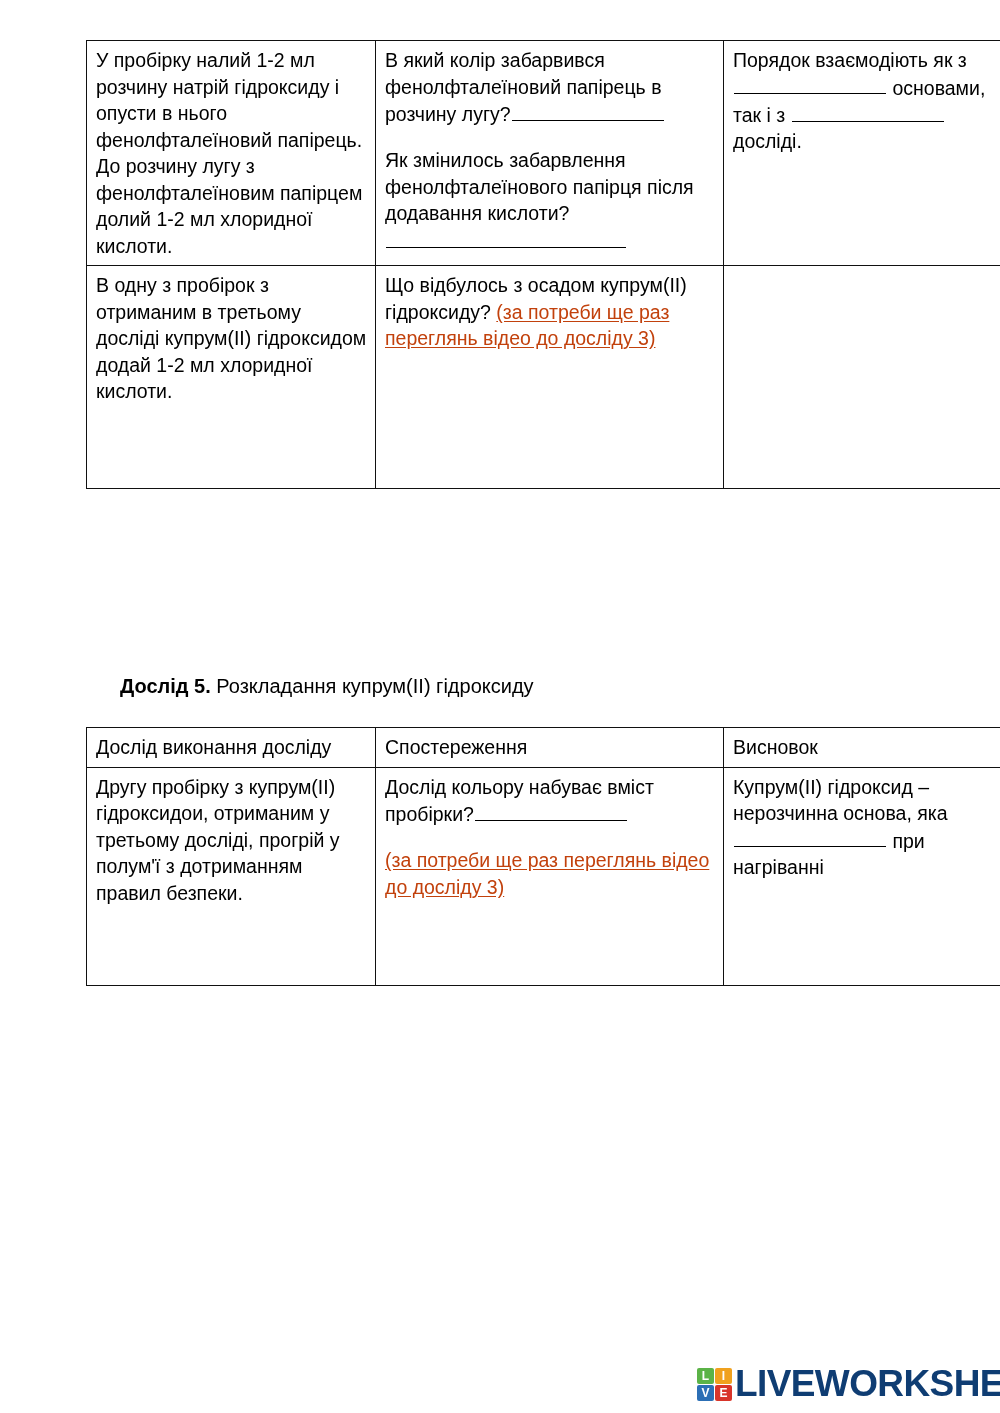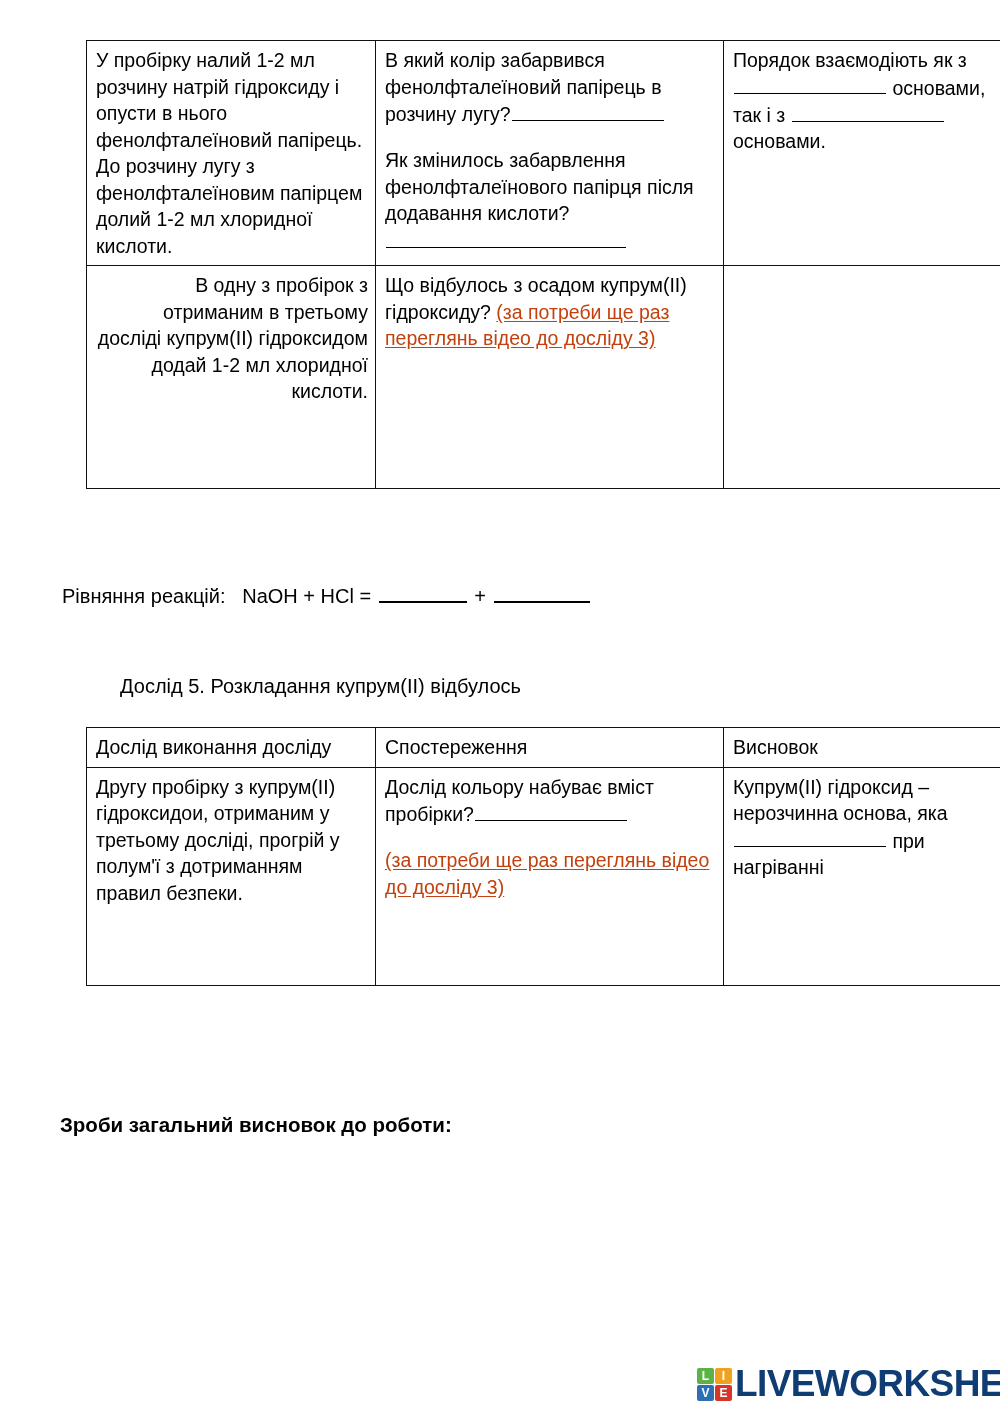--- a/index.html
+++ b/index.html
@@ -78,21 +78,21 @@
   }
   #equations-1 { left: 62px; top: 581px; }
   #equation-row-1 { display: block; }
   #equation-row-2 { display: block; margin-top: 15px; padding-left: 205px; }
 
   #experiment-5-heading {
     left: 120px;
     top: 674px;
     font-size: 20px;
   }
-  #experiment-5-heading .strong { font-weight: 400; }
+  #experiment-5-heading .strong { font-weight: 700; }
 
   #equation-2 { left: 62px; top: 1033px; }
 
   #final-conclusion {
     left: 60px;
     top: 1113px;
     font-weight: 700;
     font-size: 20.5px;
   }
 
@@ -166,42 +166,41 @@
         <td class="col-a">
           <div class="cell-p" style="white-space: pre-line;">У пробірку налий 1-2 мл розчину натрій гідроксиду і опусти в нього фенолфталеїновий папірець.
 До розчину лугу з фенолфталеїновим папірцем долий 1-2 мл хлоридної кислоти.</div>
         </td>
         <td class="col-b">
           <div class="cell-p"><span>В який колір забарвився фенолфталеїновий папірець в розчину лугу?</span><span class="blank blank-md"></span></div>
           <div class="gap-p"><span>Як змінилось забарвлення фенолфталеїнового папірця після додавання кислоти?</span></div>
           <div class="cell-p"><span class="blank blank-xl"></span></div>
         </td>
         <td class="col-c indent-cell">
-          <div class="cell-p"><span>Порядок взаємодіють як з</span> <span class="blank blank-md"></span> <span>основами, так і з</span> <span class="blank blank-md"></span> <span>основами.</span></div>
-        </td>
-      </tr>
-      <tr>
-        <td class="col-a" style="height:210px;text-align:right;">
+          <div class="cell-p"><span>Порядок взаємодіють як з</span> <span class="blank blank-md"></span> <span>основами, так і з</span> <span class="blank blank-md"></span> <span>досліді.</span></div>
+        </td>
+      </tr>
+      <tr>
+        <td class="col-a" style="height:210px;">
           <div class="cell-p">В одну з пробірок з отриманим в третьому досліді купрум(II) гідроксидом додай 1-2 мл хлоридної кислоти.</div>
         </td>
         <td class="col-b">
           <div class="cell-p"><span>Що відбулось з осадом купрум(II) гідроксиду?</span> <a class="link-red" href="#">(за потреби ще раз переглянь відео до досліду 3)</a></div>
         </td>
         <td class="col-c">
           <div class="cell-p"></div>
         </td>
       </tr>
     </tbody>
   </table>
 
   <div class="line" id="equations-1">
-    <span id="equation-row-1"><span>Рівняння реакцій:</span>&nbsp;&nbsp; <span>NaOH</span> <span>+</span> <span>HCl</span> <span>=</span> <span class="eq-blank eqb-1"></span> <span>+</span> <span class="eq-blank eqb-2"></span></span>
   </div>
 
-  <div class="line" id="experiment-5-heading"><span class="strong">Дослід 5.</span><span> Розкладання купрум(II) відбулось</span></div>
+  <div class="line" id="experiment-5-heading"><span class="strong">Дослід 5.</span><span> Розкладання купрум(II) гідроксиду</span></div>
 
   <table class="wtable" id="table-2">
     <tbody>
       <tr>
         <th class="col-a">Дослід виконання досліду</th>
         <th class="col-b">Спостереження</th>
         <th class="col-c">Висновок</th>
       </tr>
       <tr>
         <td class="col-a" style="height:205px;">
@@ -212,21 +211,20 @@
           <div class="gap-p"><a class="link-red" href="#">(за потреби ще раз переглянь відео до досліду 3)</a></div>
         </td>
         <td class="col-c indent-cell">
           <div class="cell-p"><span>Купрум(II) гідроксид – нерозчинна основа, яка</span> <span class="blank blank-md"></span> <span>при нагріванні</span></div>
         </td>
       </tr>
     </tbody>
   </table>
 
 
-  <div class="line" id="final-conclusion">Зроби загальний висновок до роботи:</div>
 
   <div id="liveworksheets-logo">
     <div class="logo-squares">
       <div class="logo-sq sq-l">L</div>
       <div class="logo-sq sq-i">I</div>
       <div class="logo-sq sq-v">V</div>
       <div class="logo-sq sq-e">E</div>
     </div>
     <div id="logo-wordmark">LIVEWORKSHEETS</div>
   </div>

